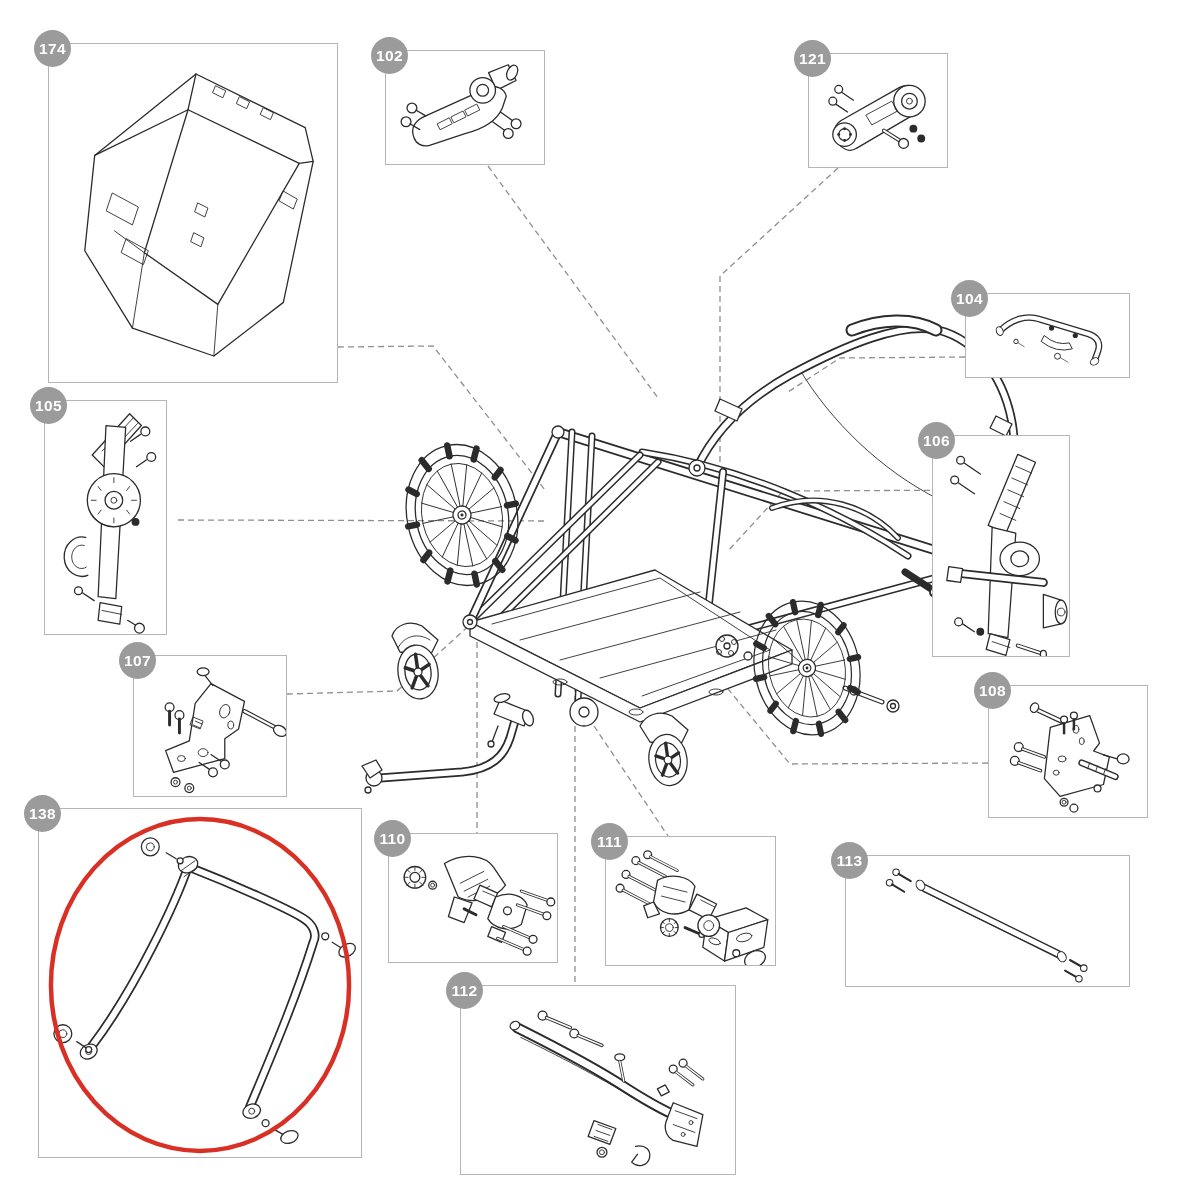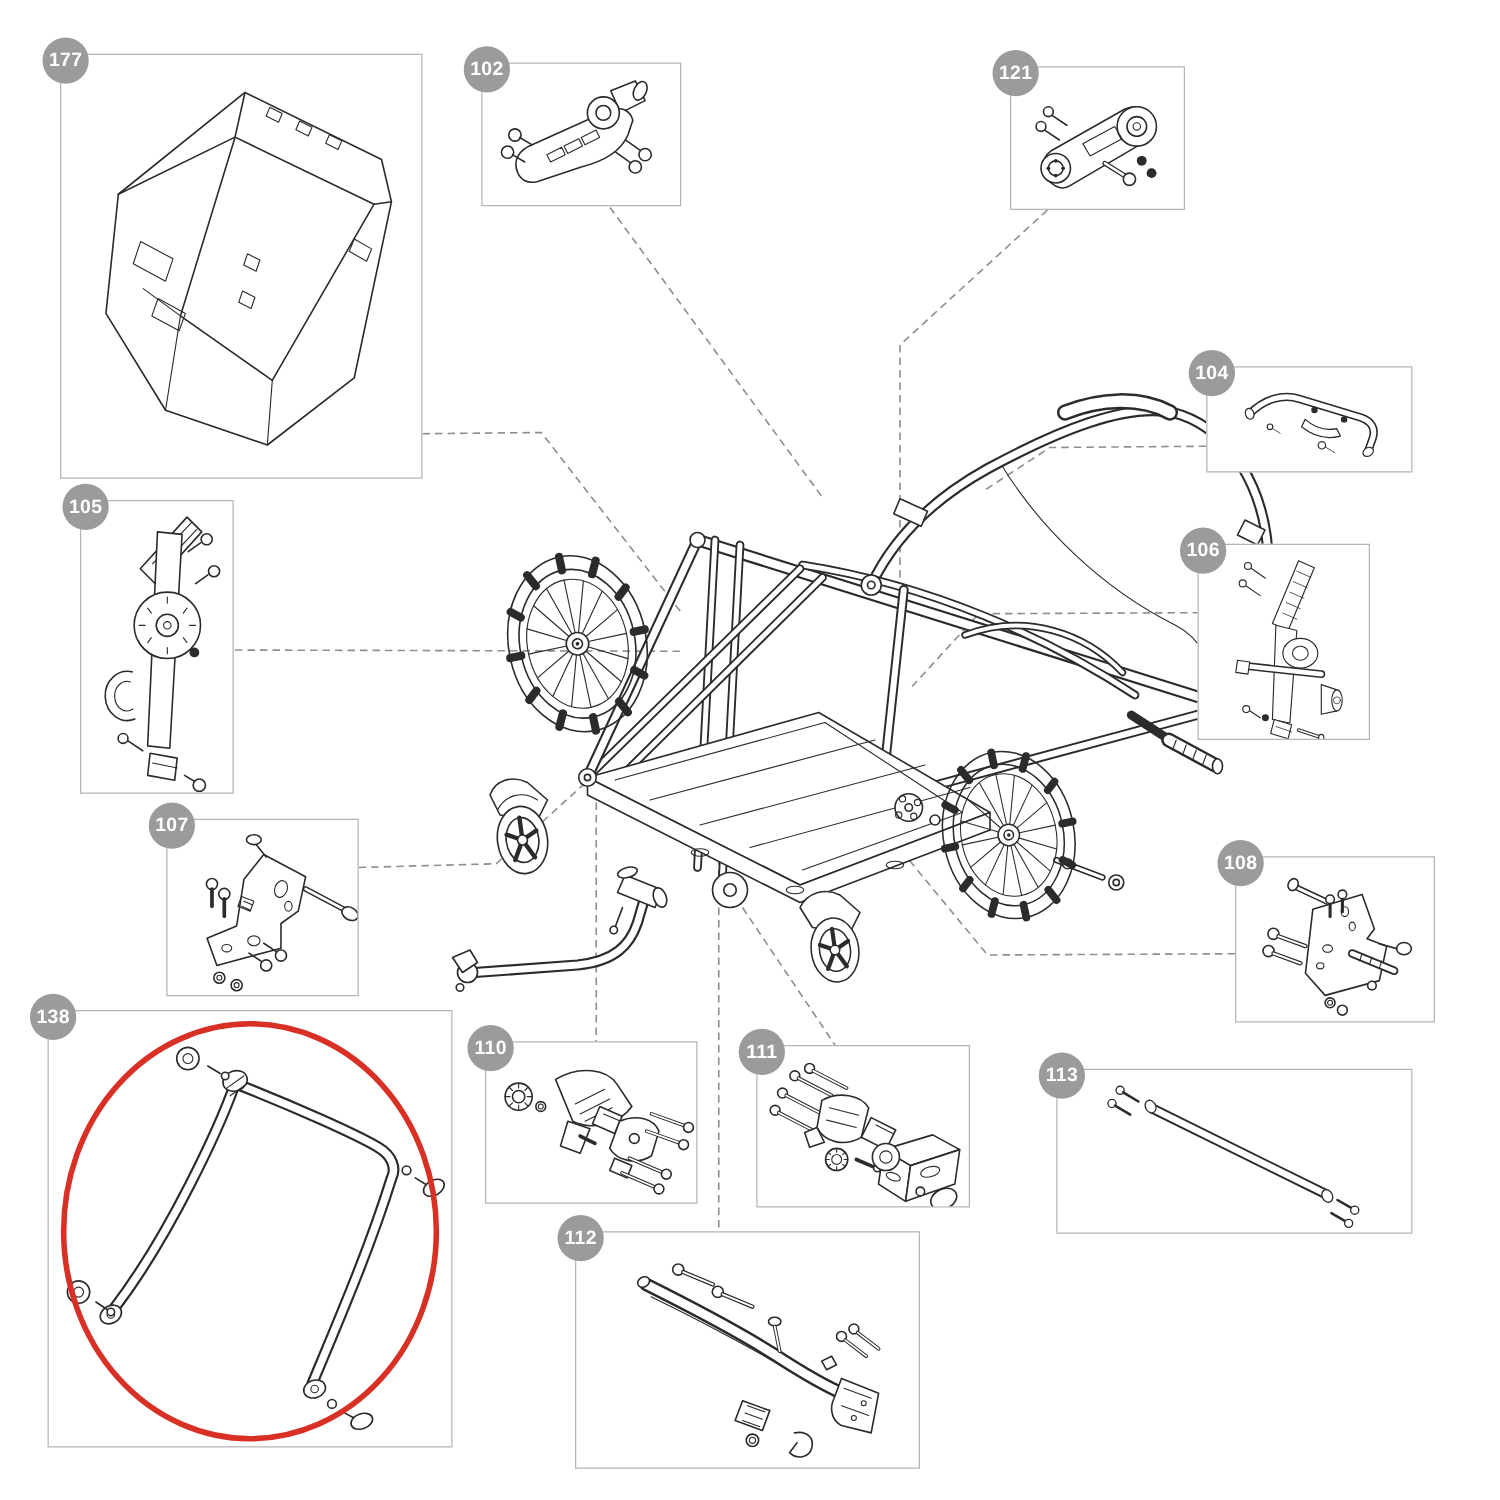--- a/index.html
+++ b/index.html
@@ -165,21 +165,21 @@
         <path class="fw" d="M640,726 C646,714 660,710 672,716 L688,730 L680,746 L650,742 Z"></path>
         <use href="#caster" transform="translate(668,760) rotate(-8) scale(0.95)"></use>
       </g>
 
       <use href="#bigwheel" transform="translate(462,515) rotate(-12)"></use>
       <use href="#bigwheel" transform="translate(807,668) rotate(-12) scale(0.95)"></use>
     </g>
   </svg>
 
   <div class="part-box" style="left:48px;top:43px;width:290px;height:340px">
-    <span class="callout">177</span>
+    <span class="callout">174</span>
     <svg viewBox="0 0 290 340">
       <path class="fw" d="M148,30 L258,84 L266,118 L236,260 L166,314 L84,286 L36,208 L46,112 Z"></path>
       <path class="ln" d="M148,30 L140,66 L252,120 L266,118 M140,66 L46,112"></path>
       <path class="ln" d="M140,66 L96,210 L170,262 L252,120"></path>
       <path class="ln thin" d="M96,210 L66,188 M170,262 L166,314 M96,210 L84,286"></path>
       <path class="ln thin" d="M168,42 l10,5 l-3,7 l-10,-5 z M192,53 l10,5 l-3,7 l-10,-5 z M216,64 l10,5 l-3,7 l-10,-5 z"></path>
       <path class="ln thin" d="M64,150 l26,14 l-6,18 l-26,-14 z M78,196 l22,12 l-5,14 l-22,-12 z M236,148 l14,8 l-4,10 l-14,-8 z"></path>
       <path class="ln thin" d="M150,160 l10,5 l-3,9 l-10,-5 z M146,190 l10,5 l-3,9 l-10,-5 z"></path>
     </svg>
   </div>
@@ -239,21 +239,21 @@
       <path class="fw" d="M78,56 q16,14 34,10 l4,8 q-22,6 -42,-10 z"></path>
       <circle cx="88" cy="46" r="3.5" class="fd"></circle>
         <circle cx="120" cy="56" r="3.5" class="fd"></circle>
       <circle cx="40" cy="64" r="3" class="fw"></circle>
         <path class="ln thin" d="M43,66 l8,5"></path>
       <circle cx="96" cy="84" r="4" class="fw"></circle>
         <path class="ln thin" d="M100,86 l10,6"></path>
     </svg>
   </div>
 
-  <div class="part-box" style="left:64px;top:400px;width:123px;height:235px">
+  <div class="part-box" style="left:44px;top:400px;width:123px;height:235px">
     <span class="callout">105</span>
     <svg viewBox="0 0 123 235">
       <path class="fw" d="M48,54 L86,12 L98,24 L60,66 Z"></path>
       <path class="ln thin" d="M58,50 L90,16 M62,56 L94,22"></path>
       <path class="fw" d="M62,24 L82,26 L72,200 L54,198 Z"></path>
       <circle cx="70" cy="100" r="27" class="fw"></circle>
       <circle cx="70" cy="100" r="9" class="ln"></circle>
         <circle cx="70" cy="100" r="3" class="ln thin"></circle>
       <path class="ln thin" d="M70,77 L70,82 M86,86 L83,90 M93,100 L88,100 M86,114 L83,110 M70,123 L70,118 M54,114 L57,110 M47,100 L52,100 M54,86 L57,90"></path>
       <path class="ln thin" d="M46,112 A27,27 0 0,0 70,127"></path>
@@ -266,21 +266,21 @@
       <path class="ln thin" d="M40,146 A10,12 0 1,0 42,168"></path>
       <circle cx="34" cy="192" r="4" class="fw"></circle>
         <path class="ln" d="M38,194 l12,8"></path>
       <path class="fw" d="M56,204 l22,4 l-2,18 l-22,-4 z"></path>
         <path class="ln thin" d="M58,212 l20,4"></path>
       <path class="ln" d="M84,222 l10,6"></path>
         <circle cx="96" cy="230" r="5" class="fw"></circle>
     </svg>
   </div>
 
-  <div class="part-box" style="left:958px;top:435px;width:138px;height:157px">
+  <div class="part-box" style="left:932px;top:435px;width:138px;height:222px">
     <span class="callout">106</span>
     <svg viewBox="0 0 138 222">
       <circle cx="28" cy="24" r="4" class="fw"></circle>
         <path class="ln" d="M32,27 l16,11"></path>
       <circle cx="22" cy="44" r="4" class="fw"></circle>
         <path class="ln" d="M26,47 l16,11"></path>
       <path class="fw" d="M86,18 L104,26 L74,98 L56,90 Z"></path>
       <path class="ln thin" d="M84,30 l16,7 M80,42 l16,7 M76,54 l16,7 M72,66 l16,7 M68,78 l16,7"></path>
       <path class="fw" d="M60,92 L84,98 L76,204 L56,200 Z"></path>
       <ellipse cx="88" cy="124" rx="20" ry="17" class="fw"></ellipse>

